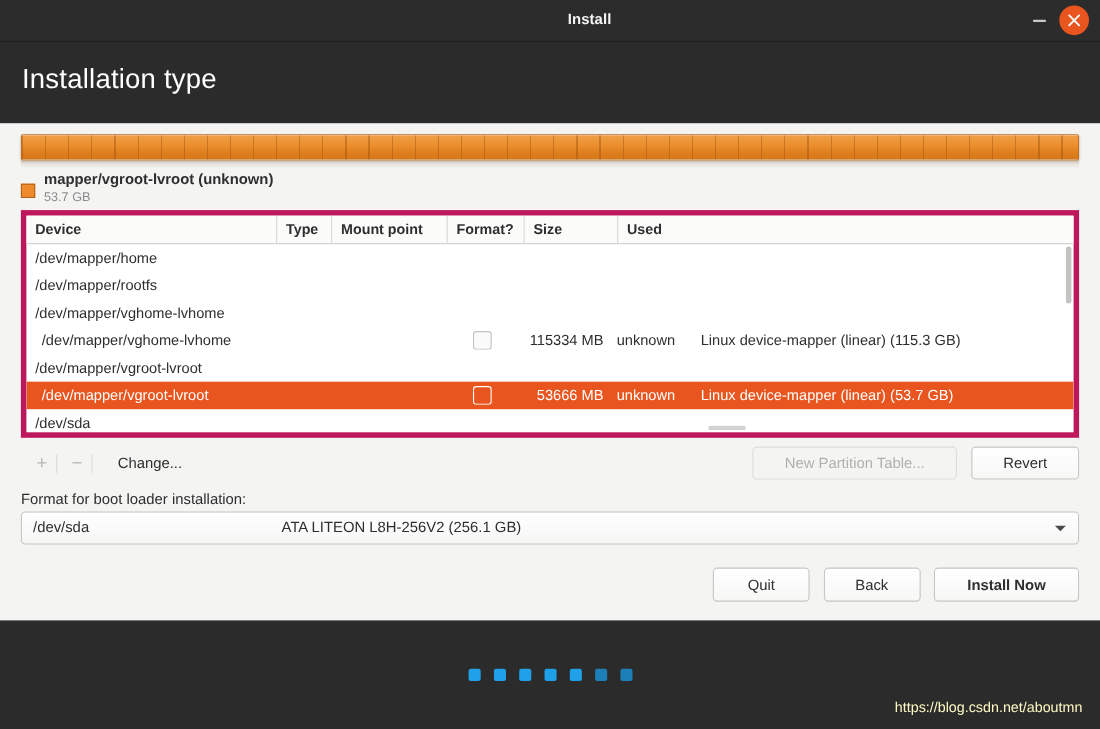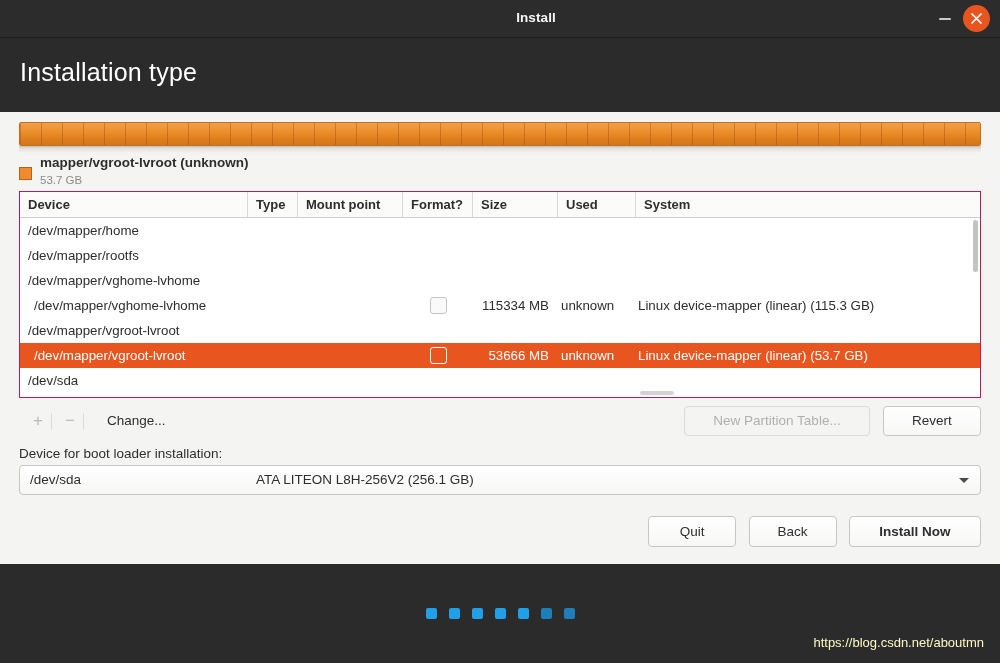--- a/index.html
+++ b/index.html
@@ -97,21 +97,21 @@
   }
   .legend-sub {
     font-size: 11.5px; color: #8a8a8a; line-height: 16px; margin-top: 1px;
   }
 
   
   .table-frame {
     position: absolute; left: 19px; top: 79px;
     width: 962px; height: 207px;
     background: #ffffff;
-    border: 1px solid #be185d;
+    border: 5px solid #be185d;
     box-sizing: border-box;
     overflow: hidden;
   }
   .thead {
     display: flex; height: 25px;
     background: #fbfbfa;
     border-bottom: 1px solid #cfcfcd;
   }
   .th {
     font-size: 13px; color: #2e2e2e; font-weight: bold;
@@ -281,21 +281,20 @@
     </div>
 
     <div class="table-frame">
       <div class="thead">
         <div class="th c-device">Device</div>
         <div class="th c-type">Type</div>
         <div class="th c-mount">Mount point</div>
         <div class="th c-format">Format?</div>
         <div class="th c-size">Size</div>
         <div class="th c-used">Used</div>
-        <div class="th c-system">System</div>
       </div>
       <div class="tbody" id="tbody">
           <div class="trow">
             <div class="td device c-device">/dev/mapper/home</div>
             <div class="td type c-type"></div>
             <div class="td mount c-mount"></div>
             <div class="td format c-format"></div>
             <div class="td size c-size"></div>
             <div class="td used c-used"></div>
             <div class="td system c-system"></div>
@@ -368,21 +367,21 @@
     <div class="toolbar">
       <div class="tb-plus">+</div>
       <div class="tb-sep s1"></div>
       <div class="tb-minus">−</div>
       <div class="tb-sep s2"></div>
       <div class="tb-change">Change...</div>
       <div class="btn btn-revert">Revert</div>
       <div class="btn disabled btn-newtable">New Partition Table...</div>
     </div>
 
-    <div class="boot-label">Device for boot loader installation:</div>
+    <div class="boot-label">Format for boot loader installation:</div>
     <div class="combo">
       <span class="combo-dev">/dev/sda</span>
       <span class="combo-desc">ATA LITEON L8H-256V2 (256.1 GB)</span>
       <span class="combo-arrow"></span>
     </div>
 
     <div class="footer-btns">
       <span class="btn btn-quit">Quit</span>
       <span class="btn btn-back">Back</span>
       <span class="btn bold btn-install">Install Now</span>

